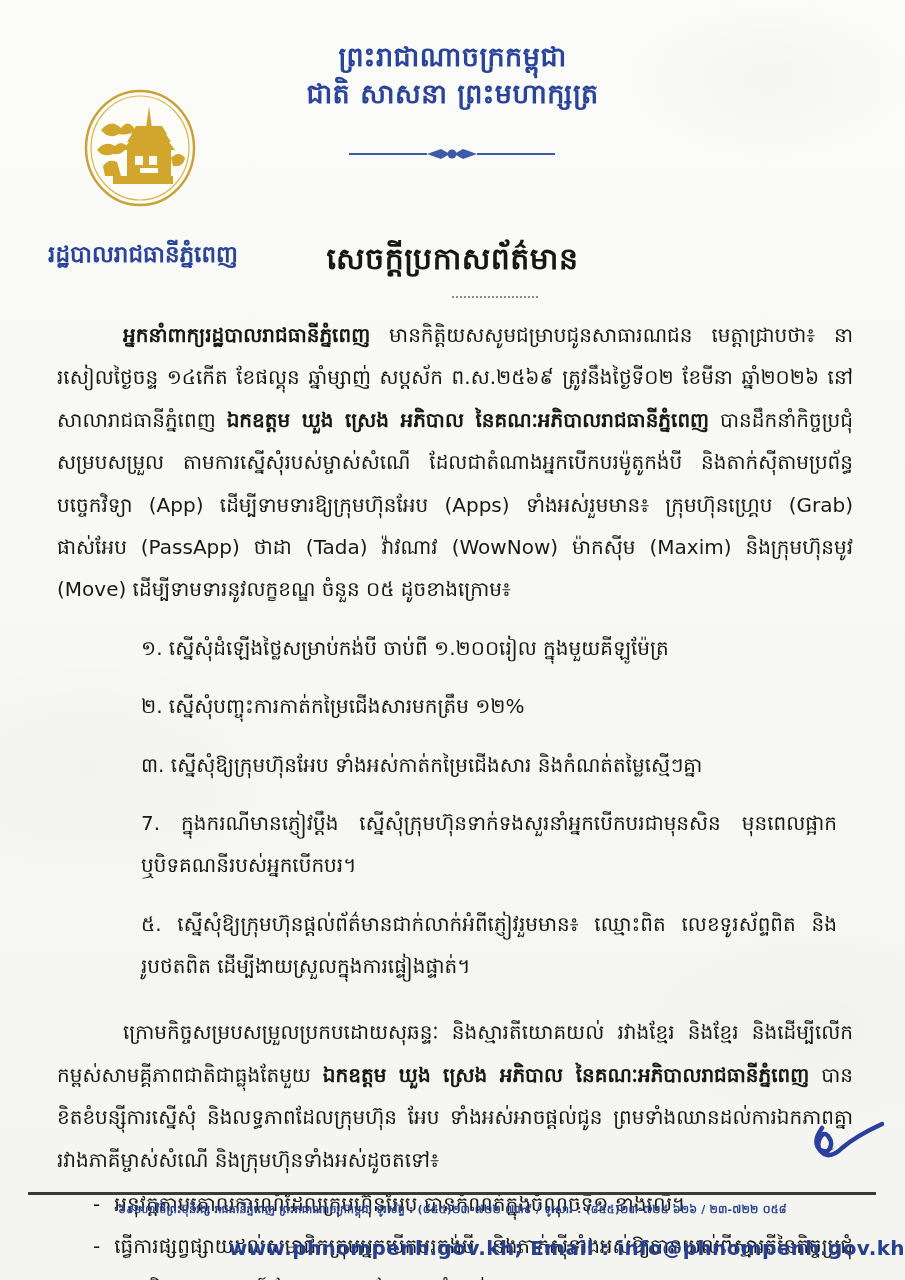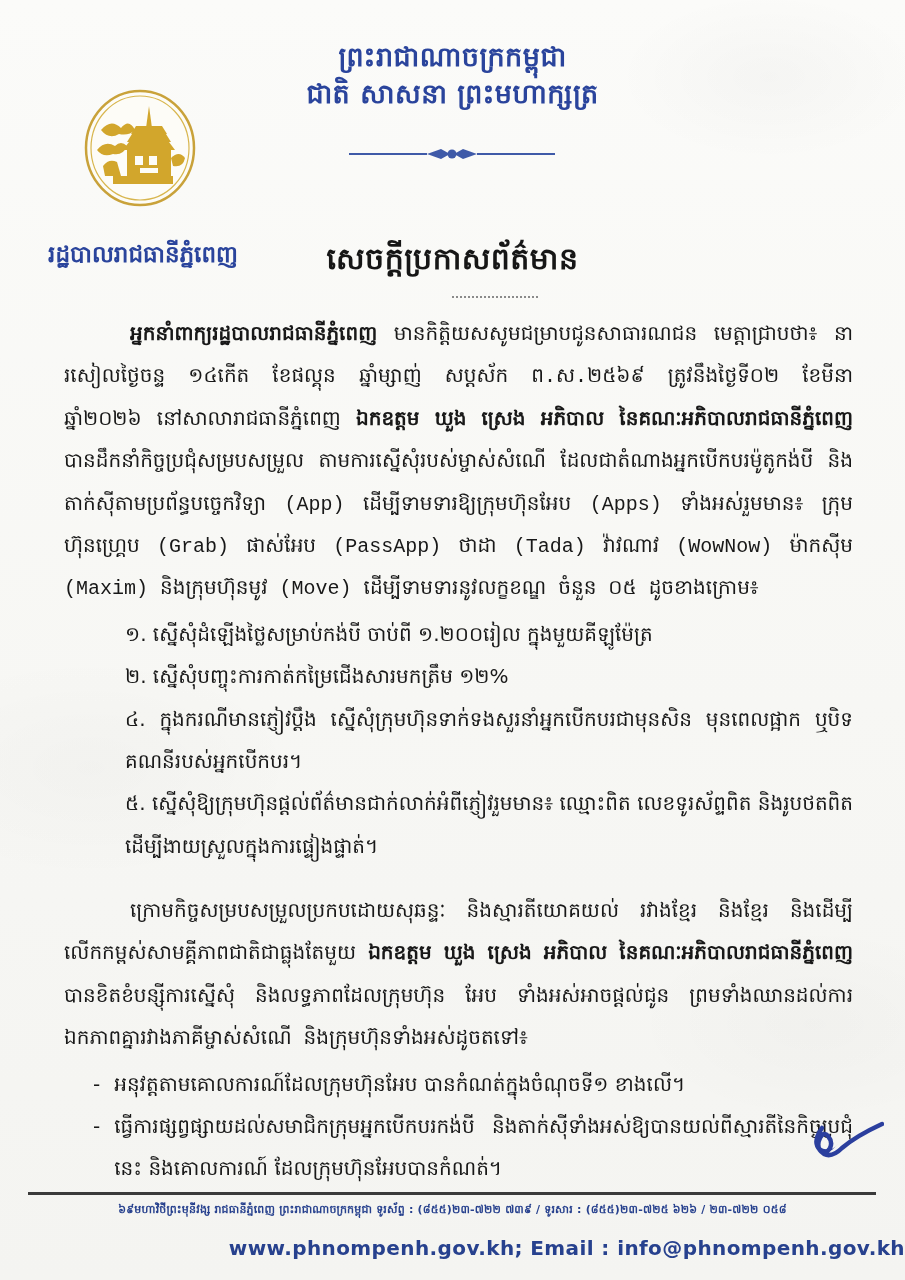--- a/index.html
+++ b/index.html
@@ -44,25 +44,25 @@
   .title-divider{
     position:absolute;top:296px;left:452px;width:86px;margin-left:-43px;
     border-top:2px dotted #8a8a8a;transform:translateX(43px);
   }
 
   
   .body-text{
     position:absolute;left:57px;top:314px;width:796px;
     font-size:20px;line-height:2.12;text-align:justify;color:#181818;
   }
-  .para{margin:0 0 2px 7px;text-indent:66px;font-family:Liberation Mono, monospace;}
+  .para{margin:0 0 2px 0;text-indent:66px;}
   .para.second{margin-top:24px;}
   b.kh{font-weight:bold;}
   ul.numlist{list-style:none;margin:0;padding:0 0 0 68px;}
-  ul.numlist li{margin:0;}
+  ul.numlist li{margin:16px;}
   ul.sublist{list-style:none;margin:0;padding:0 0 0 36px;}
   ul.sublist li{display:flex;gap:14px;}
   ul.sublist .dash{flex:0 0 auto;}
   ul.sublist .subtxt{flex:1 1 auto;text-align:justify;}
 
   
   .signature{position:absolute;left:792px;top:1106px;width:92px;height:62px;}
 
   
   .footer-rule{
@@ -127,21 +127,22 @@
   <div class="doc-title">សេចក្តីប្រកាសព័ត៌មាន</div>
   <div class="title-divider"></div>
 
   <div class="body-text">
 
     <p class="para"><b class="kh">អ្នកនាំពាក្យរដ្ឋបាលរាជធានីភ្នំពេញ</b><span> មានកិត្តិយសសូមជម្រាបជូនសាធារណជន មេត្តាជ្រាបថា៖ នារសៀលថ្ងៃចន្ទ ១៤កើត ខែផល្គុន ឆ្នាំម្សាញ់ សប្តស័ក ព.ស.២៥៦៩ ត្រូវនឹងថ្ងៃទី០២ ខែមីនា ឆ្នាំ២០២៦ នៅសាលារាជធានីភ្នំពេញ </span><b class="kh">ឯកឧត្តម ឃួង ស្រេង អភិបាល នៃគណៈអភិបាលរាជធានីភ្នំពេញ</b><span> បានដឹកនាំកិច្ចប្រជុំសម្របសម្រួល តាមការស្នើសុំរបស់ម្ចាស់សំណើ ដែលជាតំណាងអ្នកបើកបរម៉ូតូកង់បី និងតាក់ស៊ីតាមប្រព័ន្ធបច្ចេកវិទ្យា (App) ដើម្បីទាមទារឱ្យក្រុមហ៊ុនអែប (Apps) ទាំងអស់រួមមាន៖ ក្រុមហ៊ុនហ្គ្រេប (Grab) ផាស់អែប (PassApp) ថាដា (Tada) វ៉ាវណាវ (WowNow) ម៉ាកស៊ីម (Maxim) និងក្រុមហ៊ុនមូវ (Move) ដើម្បីទាមទារនូវលក្ខខណ្ឌ ចំនួន ០៥ ដូចខាងក្រោម៖</span></p>
 
     <ul class="numlist">
       <li>១. ស្នើសុំដំឡើងថ្លៃសម្រាប់កង់បី ចាប់ពី ១.២០០រៀល ក្នុងមួយគីឡូម៉ែត្រ</li>
       <li>២. ស្នើសុំបញ្ចុះការកាត់កម្រៃជើងសារមកត្រឹម ១២%</li>
-      <li>៤. ក្នុងករណីមានភ្ញៀវប្ដឹង ស្នើសុំក្រុមហ៊ុនទាក់ទងសួរនាំអ្នកបើកបរជាមុនសិន មុនពេលផ្អាក ឬបិទគណនីរបស់អ្នកបើកបរ។</li>
+      <li>៣. ស្នើសុំឱ្យក្រុមហ៊ុនអែប ទាំងអស់កាត់កម្រៃជើងសារ និងកំណត់តម្លៃស្មើៗគ្នា</li>
+      <li>7. ក្នុងករណីមានភ្ញៀវប្ដឹង ស្នើសុំក្រុមហ៊ុនទាក់ទងសួរនាំអ្នកបើកបរជាមុនសិន មុនពេលផ្អាក ឬបិទគណនីរបស់អ្នកបើកបរ។</li>
       <li>៥. ស្នើសុំឱ្យក្រុមហ៊ុនផ្តល់ព័ត៌មានជាក់លាក់អំពីភ្ញៀវរួមមាន៖ ឈ្មោះពិត លេខទូរស័ព្ទពិត និងរូបថតពិត ដើម្បីងាយស្រួលក្នុងការផ្ទៀងផ្ទាត់។</li>
     </ul>
 
     <p class="para second"><span>ក្រោមកិច្ចសម្របសម្រួលប្រកបដោយសុឆន្ទៈ និងស្មារតីយោគយល់ រវាងខ្មែរ និងខ្មែរ និងដើម្បីលើកកម្ពស់សាមគ្គីភាពជាតិជាធ្លុងតែមួយ </span><b class="kh">ឯកឧត្តម ឃួង ស្រេង អភិបាល នៃគណៈអភិបាលរាជធានីភ្នំពេញ</b><span> បានខិតខំបន្ស៊ីការស្នើសុំ និងលទ្ធភាពដែលក្រុមហ៊ុន អែប ទាំងអស់អាចផ្តល់ជូន ព្រមទាំងឈានដល់ការឯកភាពគ្នារវាងភាគីម្ចាស់សំណើ និងក្រុមហ៊ុនទាំងអស់ដូចតទៅ៖</span></p>
 
     <ul class="numlist">
     </ul>
     <ul class="sublist">
       <li>
         <span class="dash">-</span>

